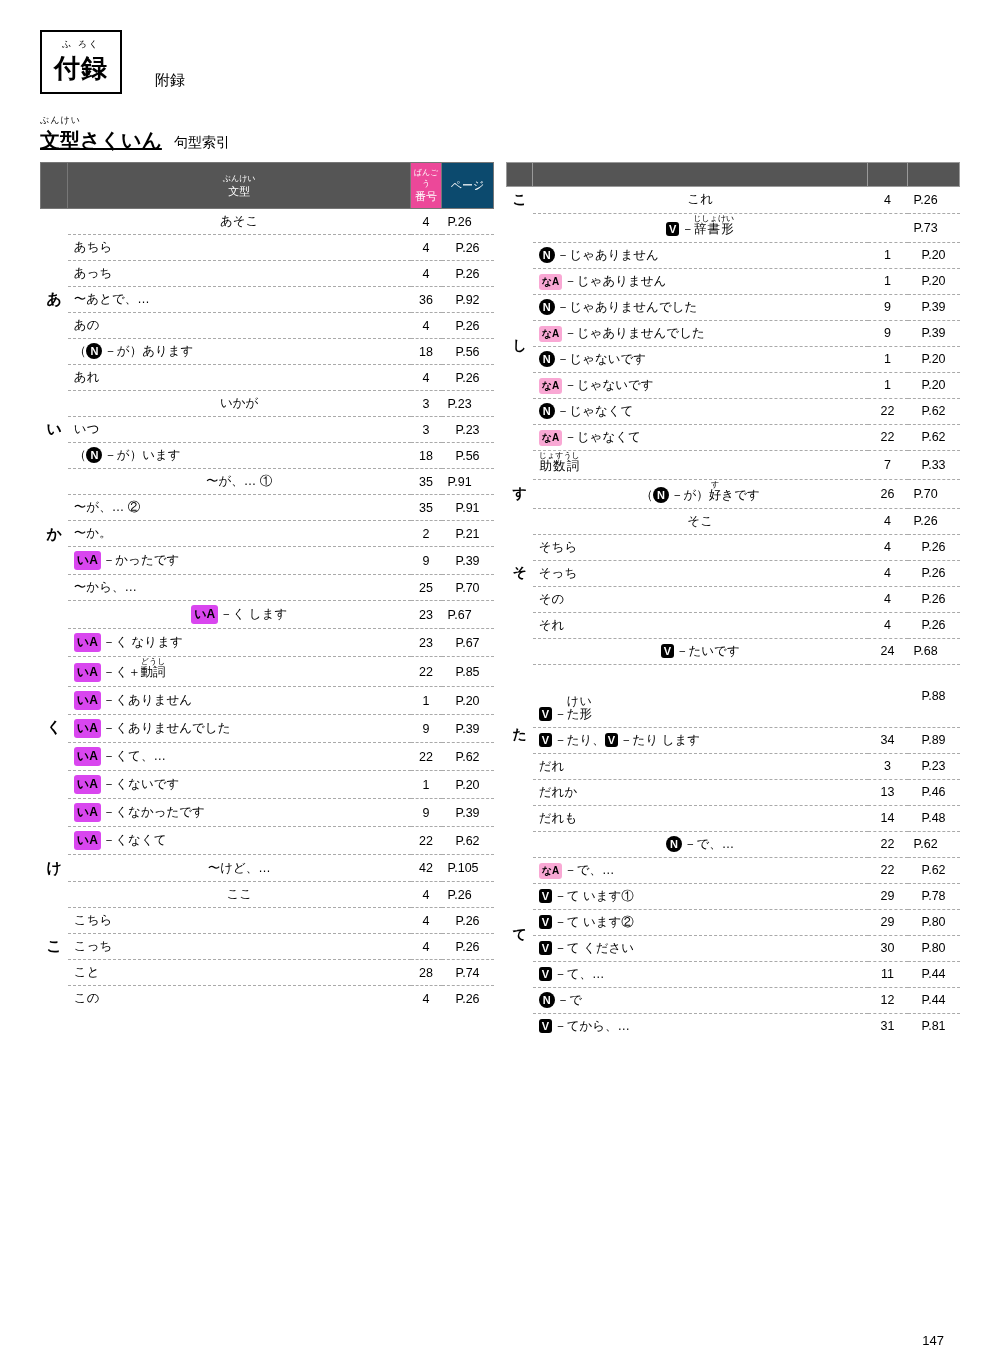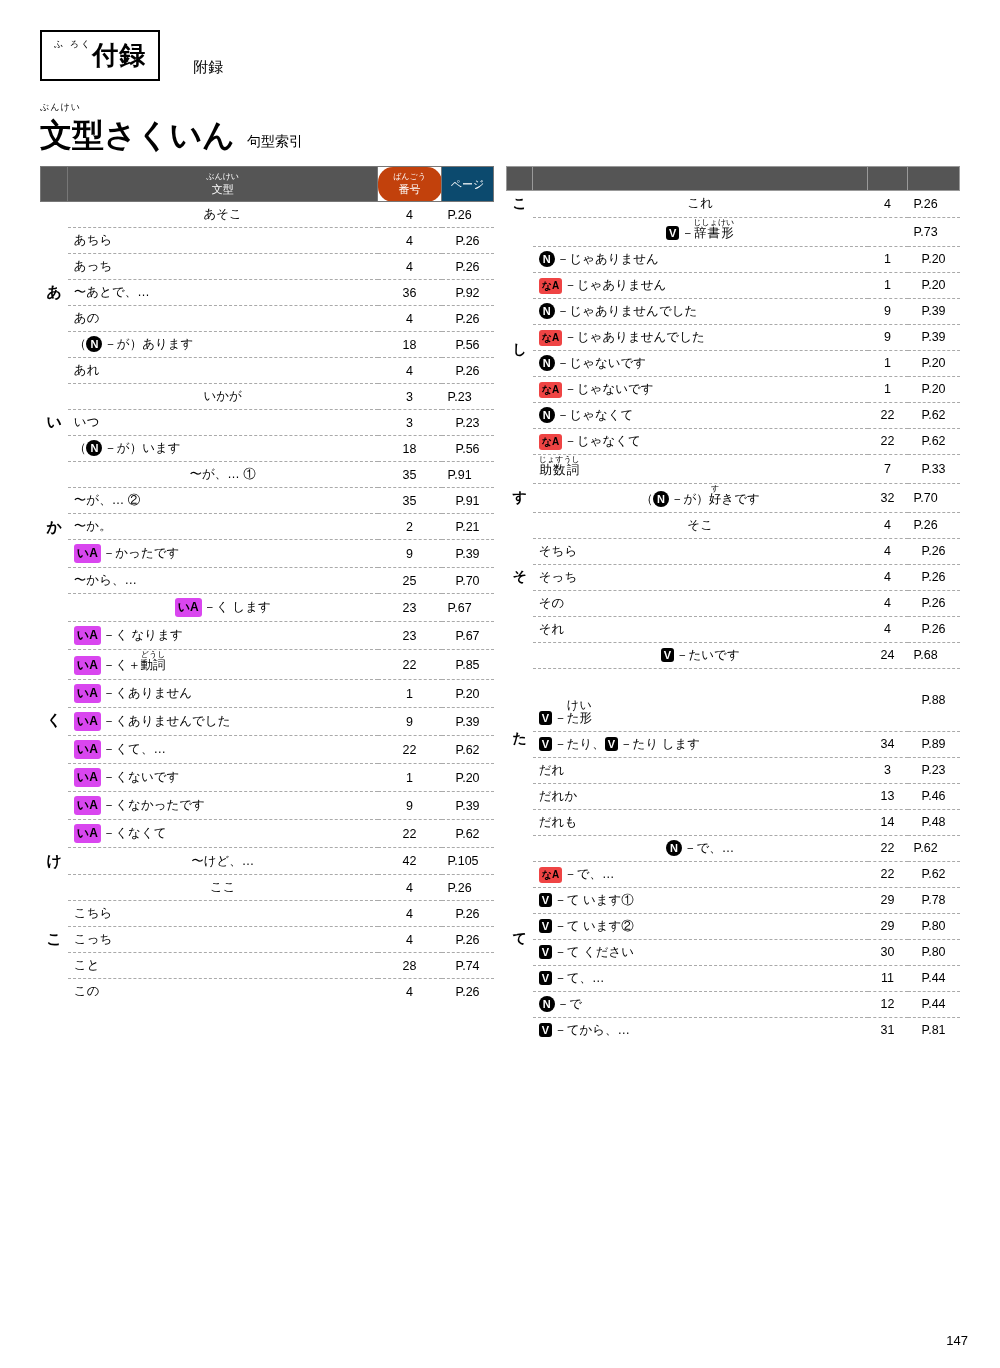--- a/index.html
+++ b/index.html
@@ -29,20 +29,21 @@
     .header-title-row {
       display: flex;
       align-items: center;
       gap: 12px;
     }
 
     .fukuroku-box {
       border: 2.5px solid #000;
       padding: 6px 12px 6px 12px;
       display: flex;
+      flex-direction: column;
     }
 
     .fukuroku-furigana {
       font-size: 9px;
       letter-spacing: 2px;
       text-align: center;
     }
 
     .fukuroku-kanji {
       font-size: 26px;
@@ -70,22 +71,23 @@
       display: block;
     }
 
     .index-title-row {
       display: flex;
       align-items: baseline;
       gap: 12px;
     }
 
     .index-main-title {
-      font-size: 32px;
+      font-size: 20px;
       font-weight: bold;
+      text-decoration: underline;
     }
 
     .index-subtitle {
       font-size: 14px;
     }
 
     
     .content-area {
       display: flex;
       gap: 12px;
@@ -158,38 +160,38 @@
     .badge-n {
       background: #000;
       color: #fff;
       border-radius: 50%;
       width: 16px;
       height: 16px;
       font-size: 11px;
     }
 
     .badge-na {
-      background: #ef4444;
+      background: #f9a8d4;
       color: #000;
       border-radius: 3px;
       font-size: 10px;
     }
 
     .badge-ia {
       background: #d946ef;
       color: #000;
       border-radius: 3px;
       font-size: 12px;
     }
 
     
     .page-number {
       position: absolute;
       bottom: 20px;
-      right: 32px;
+      right: 56px;
       font-size: 13px;
     }
 
     
     .left-col {
       flex: 1;
     }
     .right-col {
       flex: 1;
     }
@@ -240,21 +242,21 @@
 
     <div class="left-col">
       <table class="index-table">
         <thead>
           <tr class="col-header-row">
             <th style="background:#555;color:#fff;width:22px;"></th>
             <th style="background:#555;color:#fff;">
               <span class="furigana-tiny">ぶんけい</span>
               文型
             </th>
-            <th style="background:#c2410c;color:#fff;width:64px;border-radius:15px;">
+            <th style="background:#ec4899;color:#fff;width:31px;">
               <span class="furigana-tiny">ばんごう</span>
               番号
             </th>
             <th style="background:#0c4a6e;color:#fff;width:52px;">ページ</th>
           </tr>
         </thead>
         <tbody>
 
           <tr>
             <td class="marker-cell" rowspan="7">あ</td>
@@ -534,21 +536,21 @@
             </td>
             <td>7</td>
             <td>P.33</td>
           </tr>
 
           <tr>
             <td class="right-section-marker">す</td>
             <td>
               （<span class="badge badge-n">N</span>－が）<ruby>好<rt style="font-size:8px;">す</rt></ruby>きです
             </td>
-            <td>32</td>
+            <td>26</td>
             <td>P.70</td>
           </tr>
 
           <tr>
             <td class="right-section-marker" rowspan="5">そ</td>
             <td>そこ</td>
             <td>4</td>
             <td>P.26</td>
           </tr>
           <tr>

